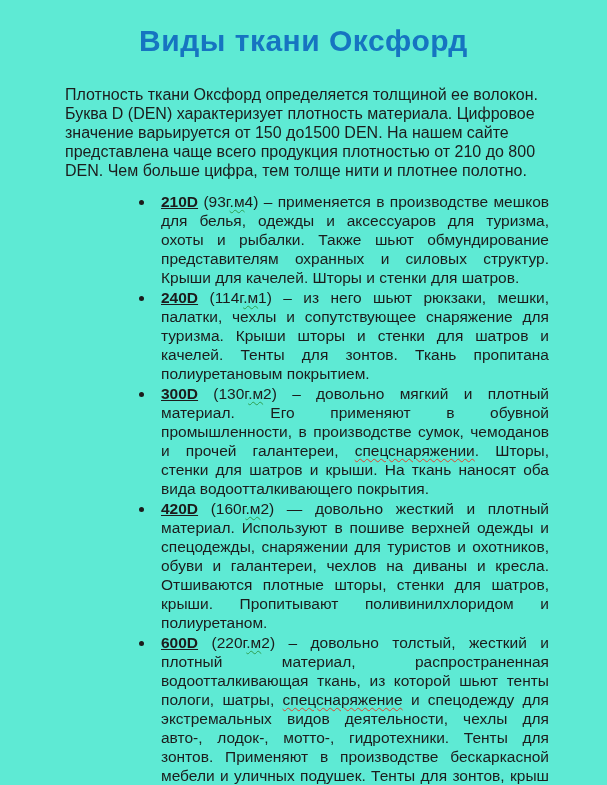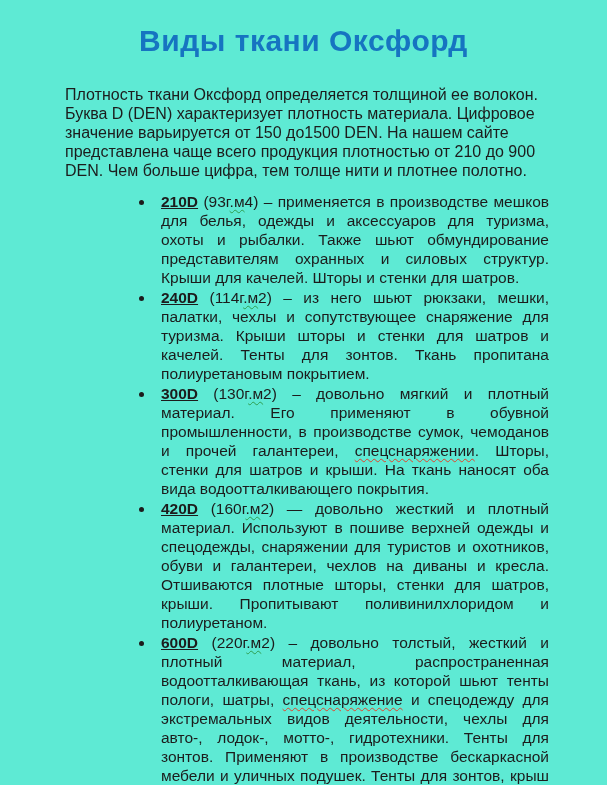--- a/index.html
+++ b/index.html
@@ -50,21 +50,21 @@
     text-decoration: underline wavy #e0442c 1px;
     text-underline-offset: 2px;
     margin-top: 23px;
   }
 </style>
 </head>
 <body>
 
 <div class="page">
   <h1 class="doc-title">Виды ткани Оксфорд</h1>
-  <p class="intro">Плотность ткани Оксфорд определяется толщиной ее волокон. Буква D (DEN) характеризует плотность материала. Цифровое значение варьируется от 150 до1500 DEN. На нашем сайте представлена чаще всего продукция плотностью от 210 до 900 DEN. Чем больше цифра, тем толще нити и плотнее полотно.</p>
+  <p class="intro">Плотность ткани Оксфорд определяется толщиной ее волокон. Буква D (DEN) характеризует плотность материала. Цифровое значение варьируется от 150 до1500 DEN. На нашем сайте представлена чаще всего продукция плотностью от 210 до 800 DEN. Чем больше цифра, тем толще нити и плотнее полотно.</p>
   <ul class="fabric-list">
       <li><span class="seg-bold">210D</span><span class="seg-n"> (93г</span><span class="seg-green">.м</span><span class="seg-n">4) – применяется в производстве мешков для белья, одежды и аксессуаров для туризма, охоты и рыбалки. Также шьют обмундирование представителям охранных и силовых структур. Крыши для качелей. Шторы и стенки для шатров.</span></li>
-      <li><span class="seg-bold">240D</span><span class="seg-n"> (114г</span><span class="seg-green">.м</span><span class="seg-n">2) – из него шьют рюкзаки, мешки, палатки, чехлы и сопутствующее снаряжение для туризма. Крыши шторы и стенки для шатров и качелей. Тенты для зонтов. Ткань пропитана полиуретановым покрытием.</span></li>
+      <li><span class="seg-bold">240D</span><span class="seg-n"> (114г</span><span class="seg-green">.м</span><span class="seg-n">1) – из него шьют рюкзаки, мешки, палатки, чехлы и сопутствующее снаряжение для туризма. Крыши шторы и стенки для шатров и качелей. Тенты для зонтов. Ткань пропитана полиуретановым покрытием.</span></li>
       <li><span class="seg-bold">300D</span><span class="seg-n"> (130г</span><span class="seg-green">.м</span><span class="seg-n">2) – довольно мягкий и плотный материал. Его применяют в обувной промышленности, в производстве сумок, чемоданов и прочей галантереи, </span><span class="seg-red">спецснаряжении</span><span class="seg-n">. Шторы, стенки для шатров и крыши. На ткань наносят оба вида водоотталкивающего покрытия.</span></li>
       <li><span class="seg-bold">420D</span><span class="seg-n"> (160г</span><span class="seg-green">.м</span><span class="seg-n">2) — довольно жесткий и плотный материал. Используют в пошиве верхней одежды и спецодежды, снаряжении для туристов и охотников, обуви и галантереи, чехлов на диваны и кресла. Отшиваются плотные шторы, стенки для шатров, крыши. Пропитывают поливинилхлоридом и полиуретаном.</span></li>
       <li><span class="seg-bold">600D</span><span class="seg-n"> (220г</span><span class="seg-green">.м</span><span class="seg-n">2) – довольно толстый, жесткий и плотный материал, распространенная водоотталкивающая ткань, из которой шьют тенты пологи, шатры, </span><span class="seg-red">спецснаряжение</span><span class="seg-n"> и спецодежду для экстремальных видов деятельности, чехлы для авто-, лодок-, мотто-, гидротехники. Тенты для зонтов. Применяют в производстве бескаркасной мебели и уличных подушек. Тенты для зонтов, крыш для качелей, беседок и шатров.</span></li>
     </ul>
 </div>
 
 </body></html>

